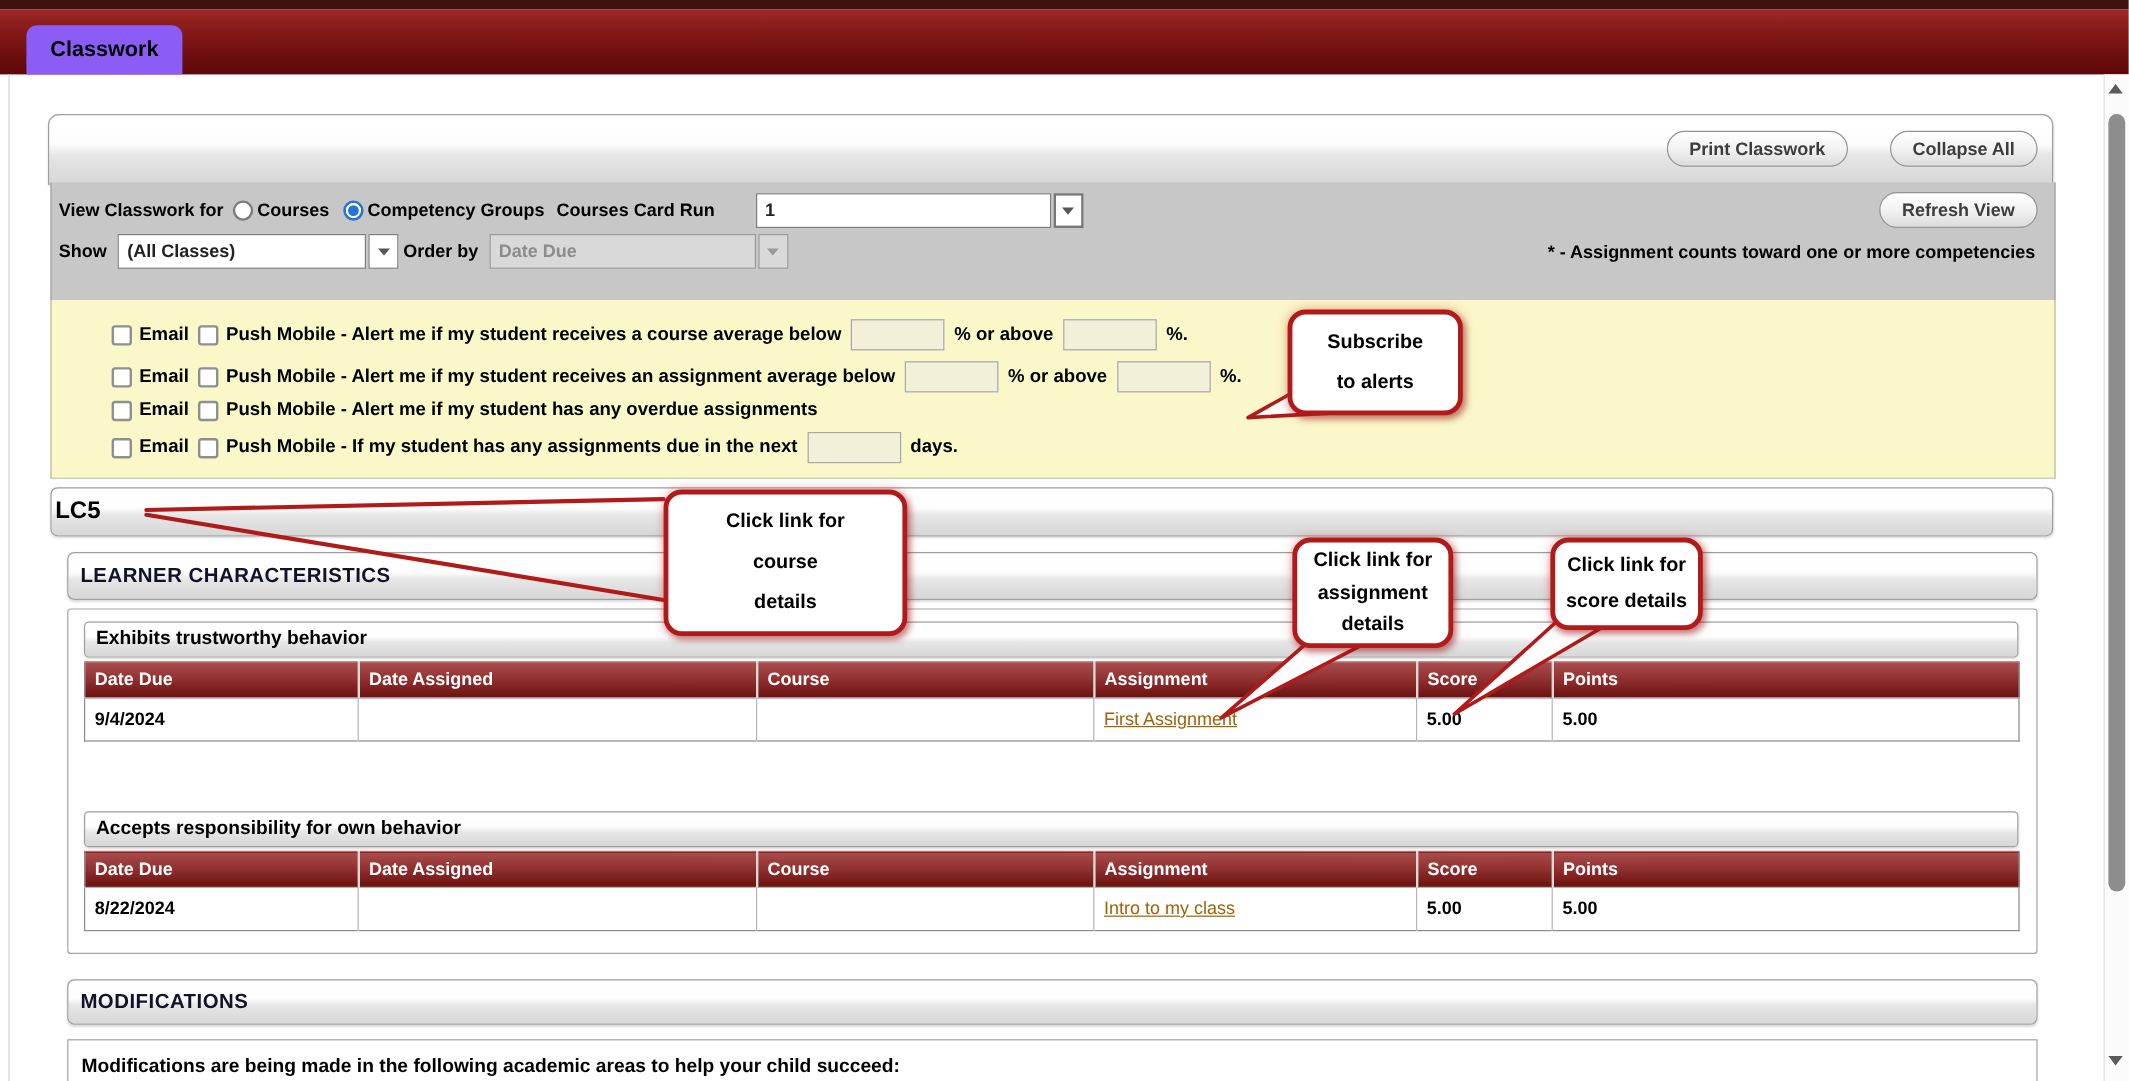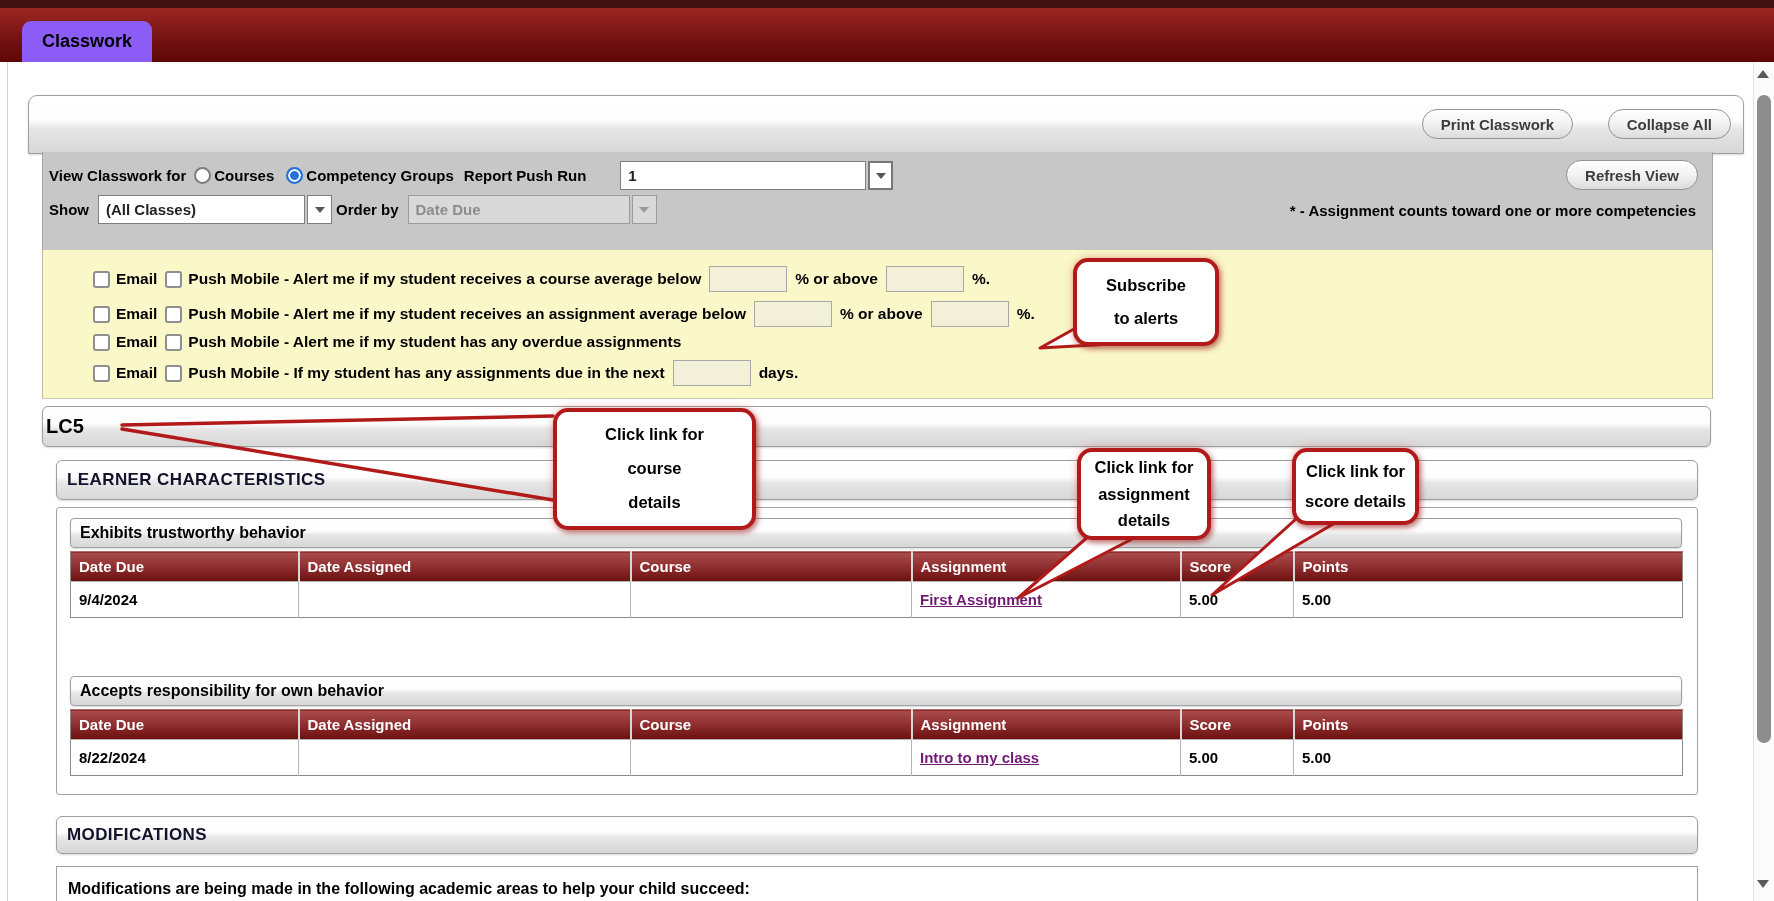--- a/index.html
+++ b/index.html
@@ -16,21 +16,21 @@
   
   .sb-track{left:1753px;top:62px;width:21px;height:839px;background:#fbfbfb;border-left:1px solid #e2e2e2;}
   .sb-thumb{left:1757px;top:95px;width:14px;height:648px;background:#8d8d8d;border-radius:7px;}
   .tri-up{width:0;height:0;border-left:6px solid transparent;border-right:6px solid transparent;border-bottom:8px solid #5a5a5a;}
   .tri-down{width:0;height:0;border-left:6px solid transparent;border-right:6px solid transparent;border-top:8px solid #5a5a5a;}
   .tri-sm{width:0;height:0;border-left:5px solid transparent;border-right:5px solid transparent;border-top:6px solid #555;}
   .tri-sm.dim{border-top-color:#9a9a9a;}
 
   
   .glass{background:linear-gradient(180deg,#ffffff 0%,#fdfdfd 42%,#e6e6e6 58%,#d7d7d7 100%);border:1px solid #9f9f9f;box-shadow:0 1px 2px rgba(0,0,0,.15);}
-  .toolbar{left:28px;top:95px;width:1669px;height:57px;border-radius:9px 9px 0 0;padding-left:45px;}
+  .toolbar{left:40px;top:95px;width:1669px;height:57px;border-radius:9px 9px 0 0;}
   .pill{position:absolute;height:30px;border:1px solid #949494;border-radius:16px;background:linear-gradient(180deg,#ffffff 0%,#f2f2f2 50%,#dcdcdc 100%);font-family:"Liberation Sans",sans-serif;font-weight:bold;font-size:15px;color:#3d3d3d;padding:0 18px;display:flex;align-items:center;cursor:default;}
 
   .controls{left:42px;top:152px;width:1669px;height:98px;background:#c7c7c7;border-left:1px solid #a5a5a5;border-right:1px solid #a5a5a5;}
   .ctl-row{position:absolute;display:flex;align-items:center;font-weight:bold;font-size:15px;color:#000;white-space:nowrap;}
   .radio{width:17px;height:17px;border-radius:50%;background:#fff;border:2px solid #7c7c7c;box-sizing:border-box;display:inline-block;}
   .radio.on{border:2px solid #2572d8;background:#2572d8;box-shadow:inset 0 0 0 2px #fff;}
   .sel{display:flex;align-items:stretch;height:29px;}
   .sel-field{background:#fff;border:1px solid #7f7f7f;display:flex;align-items:center;padding:0 7px;font-weight:bold;font-size:15px;color:#222;box-sizing:border-box;}
   .sel-arrow{width:25px;background:#fff;border:1px solid #7f7f7f;margin-left:2px;display:flex;align-items:center;justify-content:center;box-sizing:border-box;}
   .sel.dis .sel-field{background:#d9d9d9;color:#8c8c8c;border-color:#9b9b9b;}
@@ -53,21 +53,21 @@
   .sub1{left:70px;top:518px;}
   .sub2{left:70px;top:676px;}
   .modstext{left:56px;top:866px;width:1642px;height:45px;background:#fff;border:1px solid #a3a3a3;box-sizing:border-box;font-weight:bold;font-size:16px;color:#000;display:flex;align-items:center;padding-left:11px;}
 
   
   .ctable{border-collapse:collapse;table-layout:fixed;width:1612px;background:#fff;border:1px solid #8a8a8a;}
   .ctable th{background:linear-gradient(180deg,#a94c4c 0%,#953434 40%,#7b1d1d 78%,#6b0f0f 100%);color:#fff;font-size:15px;font-weight:bold;text-align:left;padding:6px 8px;border-right:2px solid #d8d8d8;border-top:1px solid #b56a6a;}
   .ctable th:last-child{border-right:none;}
   .ctable td{font-size:15px;font-weight:bold;color:#000;padding:8px 8px;border-right:1px solid #b5b5b5;border-top:1px solid #b5b5b5;height:19px;}
   .ctable td:last-child{border-right:none;}
-  .ctable a{color:#701a75;text-decoration:underline;font-weight:bold;cursor:pointer;}
+  .ctable a{color:#a16207;text-decoration:underline;font-weight:normal;cursor:pointer;}
   .t1{left:70px;top:551px;}
   .t2{left:70px;top:709px;}
 
   
   .callout{position:absolute;background:#fff;border:4px solid #b21a1a;border-radius:15px;display:flex;flex-direction:column;align-items:center;justify-content:center;text-align:right;font-weight:bold;font-size:16.5px;color:#000;box-shadow:2px 3px 5px rgba(130,10,10,.45),0 0 9px rgba(210,60,60,.35);z-index:30;box-sizing:border-box;}
   .co-subscribe{left:1073px;top:258px;width:146px;height:88px;line-height:2.0;}
   .co-course{left:553px;top:408px;width:203px;height:122px;line-height:2.05;}
   .co-assign{left:1077px;top:448px;width:134px;height:92px;line-height:1.6;}
   .co-score{left:1292px;top:448px;width:127px;height:77px;line-height:1.8;}
   .tails{position:absolute;left:0;top:0;width:1774px;height:901px;z-index:25;pointer-events:none;}
@@ -89,21 +89,21 @@
     <button class="pill" style="right:12px;top:13px;">Collapse All</button>
   </div>
 
   <div class="abs controls">
     <div class="ctl-row" style="left:6px;top:9px;">
       <span>View Classwork for</span>
       <span class="radio" style="margin-left:8px;"></span>
       <span style="margin-left:3px;text-align:center;">Courses</span>
       <span class="radio on" style="margin-left:12px;"></span>
       <span style="margin-left:3px;">Competency Groups</span>
-      <span style="margin-left:10px;">Report Push Run</span>
+      <span style="margin-left:10px;">Courses Card Run</span>
       <span class="sel" style="margin-left:34px;">
         <span class="sel-field" style="width:246px;">1</span>
         <span class="sel-arrow" style="border-width:2px;border-color:#777;">
             <span class="tri-sm"></span>
           </span>
       </span>
     </div>
     <button class="pill" style="right:14px;top:8px;">Refresh View</button>
     <div class="ctl-row" style="left:6px;top:43px;">
       <span>Show</span>

